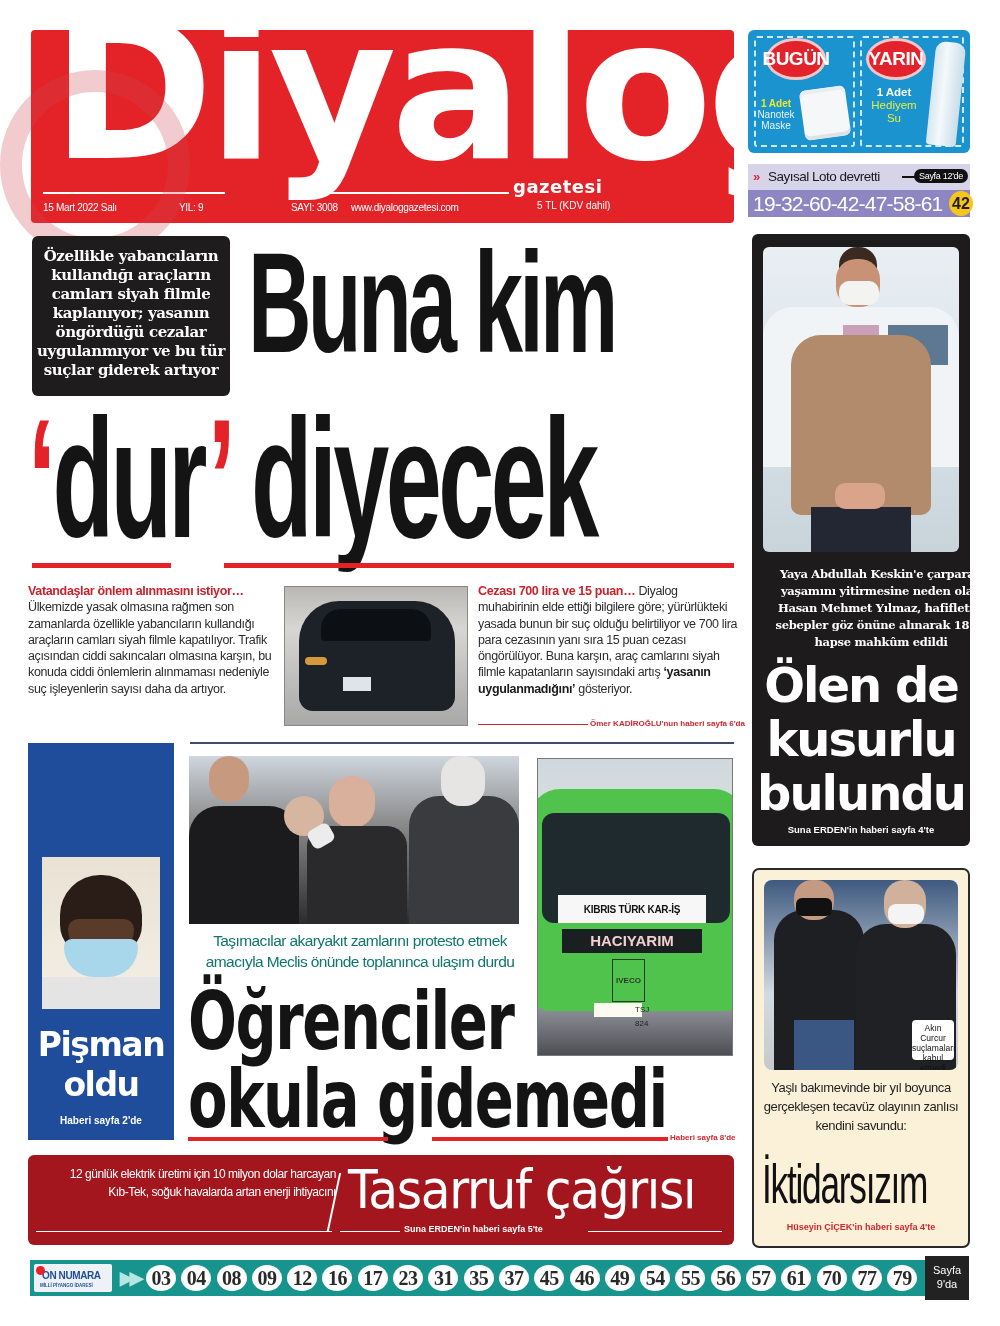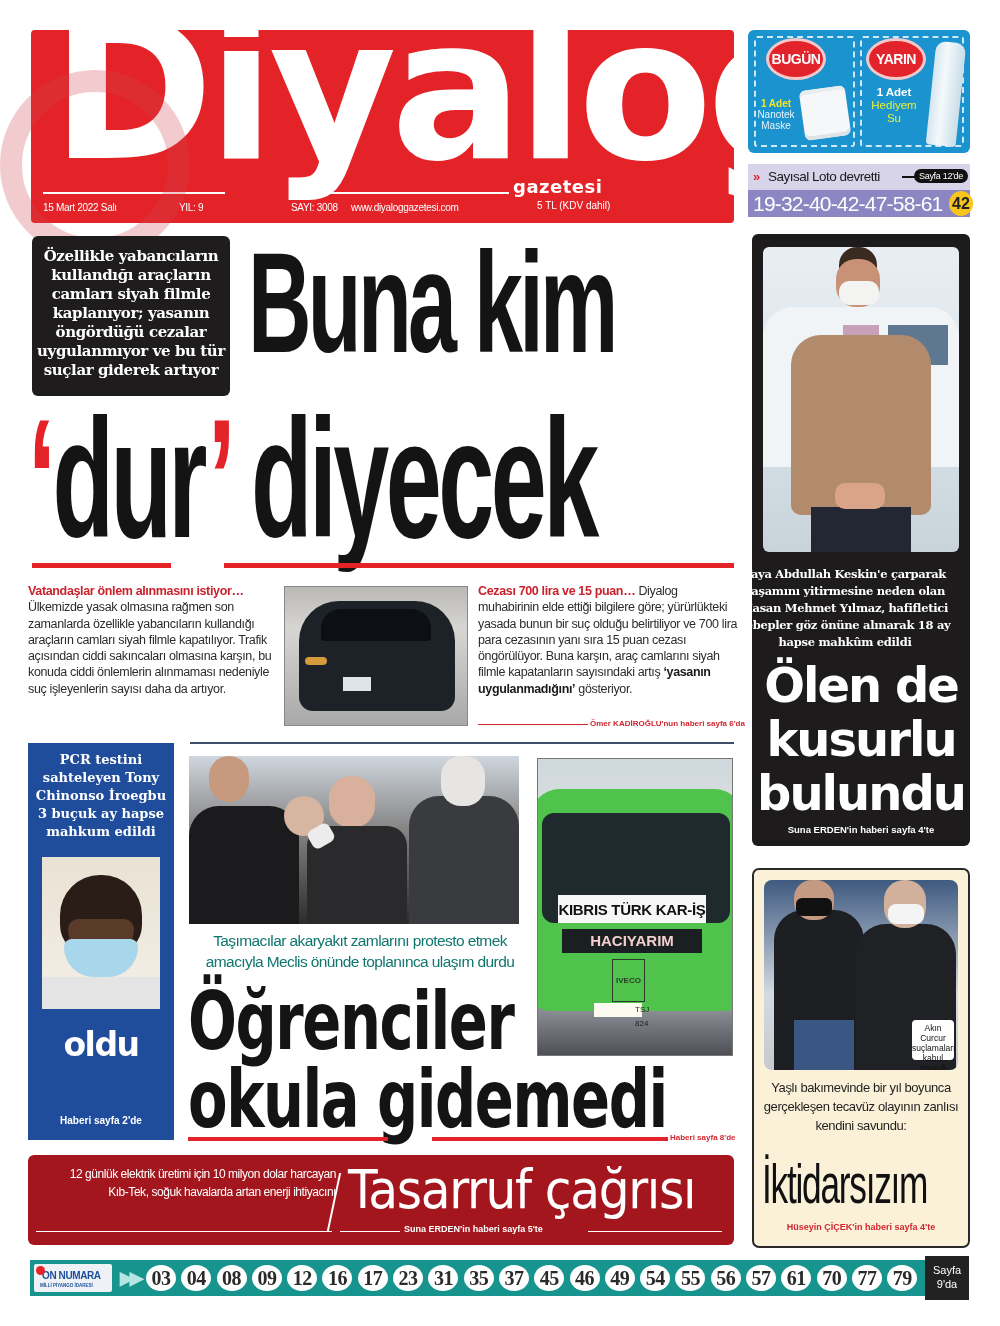--- a/index.html
+++ b/index.html
@@ -14,21 +14,21 @@
   .mast-line2 { left: 268px; top: 162px; width: 210px; height: 2px; background: #fff; }
   .mast-meta { top: 172px; color: #fff; font-family: "Liberation Sans", sans-serif; font-size: 10px; letter-spacing: -0.3px; }
   .gazetesi { left: 482px; top: 146px; color: #fff; font-family: "DejaVu Sans", sans-serif; font-weight: bold; font-size: 18px; letter-spacing: 0.5px; }
   .price { left: 506px; top: 170px; color: #fff; font-size: 10px; }
 
   .watermark { left: 0; top: 70px; width: 190px; height: 190px; border-radius: 50%; border: 22px solid rgba(210,70,80,0.28); }
 
   
   .promo { left: 748px; top: 30px; width: 222px; height: 123px; background: #1a93cf; border-radius: 6px; }
   .promo-dash { border: 2px dashed #cde9f7; border-radius: 3px; }
-  .badge { width: 60px; height: 42px; border-radius: 50%; background: #e3232c; border: 3px solid #f6c7c9; color: #fff; font-weight: bold; font-family: "Liberation Sans Narrow","Liberation Sans", sans-serif; font-size: 14px; display: flex; align-items: center; justify-content: center; letter-spacing: -0.5px; }
+  .badge { width: 60px; height: 42px; border-radius: 50%; background: #e3232c; border: 3px solid #f6c7c9; color: #fff; font-weight: bold; font-family: "Liberation Sans Narrow","Liberation Sans", sans-serif; font-size: 19px; display: flex; align-items: center; justify-content: center; letter-spacing: -0.5px; }
   .promo-text { font-size: 10px; line-height: 11px; text-align: center; font-weight: bold; }
   .mask-shape { background: #f5f7f8; border-radius: 6px; box-shadow: inset 0 -4px 0 #dfe3e6, inset 0 4px 0 #e9edf0; }
   .bottle { background: linear-gradient(90deg,#d5e6ef,#f4f9fb 40%,#c9dde8); border-radius: 10px 10px 4px 4px; }
 
   
   .loto-head { left: 748px; top: 164px; width: 222px; height: 26px; background: #d7d4ea; }
   .loto-nums { left: 748px; top: 190px; width: 222px; height: 27px; background: #8c87c2; color: #fff; font-family: "Liberation Sans", sans-serif; font-size: 21px; line-height: 27px; padding-left: 5px; letter-spacing: -0.8px; transform-origin: left; }
   .loto-ball { left: 949px; top: 191px; width: 24px; height: 25px; background: #f7c51b; border-radius: 50%; color: #222; font-weight: bold; font-size: 16px; display: flex; align-items: center; justify-content: center; }
 
   
@@ -42,21 +42,21 @@
   
   .col-text { font-family: "Liberation Sans", sans-serif; font-size: 12.5px; line-height: 16.3px; color: #2c2c2c; letter-spacing: -0.35px; }
   .col-text .lead { color: #c9222c; font-weight: bold; }
   .col-text b.k { color: #1a1a1a; }
   .byline { font-size: 8px; color: #d1262f; font-weight: bold; }
   .photo { overflow: hidden; }
 
   
   .side-dark { left: 752px; top: 234px; width: 218px; height: 612px; background: #1d1b1c; border-radius: 6px; }
   .side-photo { left: 763px; top: 247px; width: 196px; height: 305px; border-radius: 6px; overflow: hidden; background: linear-gradient(180deg,#e9eef2 0%,#dce6ee 40%,#c9d3da 100%); }
-  .side-sub { left: 736px; top: 566px; width: 218px; color: #fff; text-align: center; font-family: "DejaVu Serif", serif; font-weight: bold; font-size: 11.5px; line-height: 17px; letter-spacing: -0.3px; }
+  .side-sub { left: 772px; top: 566px; width: 218px; color: #fff; text-align: center; font-family: "DejaVu Serif", serif; font-weight: bold; font-size: 11.5px; line-height: 17px; letter-spacing: -0.3px; }
   .side-hl { left: 752px; top: 658px; width: 218px; color: #fff; text-align: center; font-family: "DejaVu Sans", sans-serif; font-weight: bold; font-size: 48px; line-height: 54px; letter-spacing: -2px; }
   .side-by { left: 752px; top: 824px; width: 218px; color: #fff; text-align: center; font-size: 9.5px; font-weight: bold; }
 
   .side-cream { left: 752px; top: 868px; width: 218px; height: 380px; background: #fbf1d9; border: 2px solid #2a2a2a; border-radius: 7px; }
 
   
   .blue-box { left: 28px; top: 743px; width: 146px; height: 397px; background: #1f4d9c; }
 
   
   .banner { left: 28px; top: 1155px; width: 706px; height: 90px; background: #a4161d; border-radius: 6px; }
@@ -100,21 +100,21 @@
   </div>
   <div class="abs bottle" style="left:183px;top:12px;width:30px;height:104px;transform:rotate(6deg);"></div>
 </div>
 
 <div class="abs loto-head">
   <span class="abs" style="left:5px;top:5px;color:#e4232b;font-weight:bold;font-size:13px;">»</span>
   <span class="abs" style="left:20px;top:5px;font-size:13.5px;color:#1a1a1a;letter-spacing:-0.5px;">Sayısal Loto devretti</span>
   <span class="abs" style="left:154px;top:12px;width:14px;height:2px;background:#111;"></span>
   <span class="abs" style="left:166px;top:5px;background:#111;color:#fff;font-size:9px;padding:2px 5px;border-radius:8px;letter-spacing:-0.3px;">Sayfa 12'de</span>
 </div>
-<div class="abs loto-nums">19-32-40-42-47-58-61</div>
+<div class="abs loto-nums">19-32-60-42-47-58-61</div>
 <div class="abs loto-ball">42</div>
 
 <div class="abs teaser-box">Özellikle yabancıların kullandığı araçların camları siyah filmle kaplanıyor; yasanın öngördüğü cezalar uygulanmıyor ve bu tür suçlar giderek artıyor</div>
 
 <div class="abs headline hl1">Buna kim</div>
 <div class="abs headline hl2"><span class="q">‘</span><span>dur</span><span class="q">’</span><span> diyecek</span></div>
 
 <div class="abs redline" style="left:32px;top:563px;width:139px;"></div>
 <div class="abs redline" style="left:224px;top:563px;width:510px;"></div>
 
@@ -145,29 +145,29 @@
   <div class="abs" style="left:80px;top:78px;width:36px;height:22px;background:#c8a0b8;"></div>
   <div class="abs" style="left:28px;top:88px;width:140px;height:180px;background:#b28a6c;border-radius:30px 30px 10px 10px;"></div>
   <div class="abs" style="left:48px;top:260px;width:100px;height:45px;background:#232733;"></div>
   <div class="abs" style="left:72px;top:236px;width:50px;height:26px;background:#d9a48a;border-radius:10px;"></div>
 </div>
 <div class="abs side-sub">Yaya Abdullah Keskin'e çarparak yaşamını yitirmesine neden olan Hasan Mehmet Yılmaz, hafifletici sebepler göz önüne alınarak 18 ay hapse mahkûm edildi</div>
 <div class="abs side-hl">Ölen de kusurlu bulundu</div>
 <div class="abs side-by">Suna ERDEN'in haberi sayfa 4'te</div>
 
 <div class="abs blue-box">
-  <div class="abs" style="left:0;top:8px;width:146px;color:#fff;text-align:center;font-family:'DejaVu Serif',serif;font-weight:bold;font-size:13px;line-height:18px;padding:0 6px;">PCR testini sahteleyen Tony Chinonso İroegbu 3 buçuk ay hapse mahkum edildi</div>
   <div class="abs" style="left:14px;top:114px;width:118px;height:152px;background:#f1ede6;overflow:hidden;">
     <div class="abs" style="left:0;top:0;width:118px;height:152px;background:linear-gradient(180deg,#e9e2d4 0%,#f4efe6 100%);"></div>
     <div class="abs" style="left:18px;top:18px;width:82px;height:80px;background:#2a1c16;border-radius:40px 40px 30px 30px;"></div>
     <div class="abs" style="left:26px;top:62px;width:66px;height:40px;background:#5a3b2a;border-radius:10px 10px 30px 30px;"></div>
     <div class="abs" style="left:22px;top:82px;width:74px;height:38px;background:#a8d6ea;border-radius:8px 8px 30px 30px;"></div>
     <div class="abs" style="left:0;top:120px;width:118px;height:32px;background:#e4e4e4;"></div>
   </div>
   <div class="abs" style="left:0;top:282px;width:146px;color:#fff;text-align:center;font-family:'DejaVu Sans',sans-serif;font-weight:bold;font-size:33px;line-height:40px;letter-spacing:-1.5px;">
+    <div>Pişman</div>
     <div>oldu</div>
   </div>
   <div class="abs" style="left:0;top:372px;width:146px;color:#fff;text-align:center;font-size:10px;font-weight:bold;">Haberi sayfa 2'de</div>
 </div>
 
 <div class="abs" style="left:190px;top:742px;width:544px;height:2px;background:#3d4e6b;"></div>
 
 <div class="abs photo" style="left:189px;top:756px;width:330px;height:168px;background:linear-gradient(180deg,#cfd6de 0%,#8b8b8b 40%,#2c2b2c 100%);">
   <div class="abs" style="left:0;top:50px;width:110px;height:118px;background:#1b1b1d;border-radius:30px 30px 0 0;"></div>
   <div class="abs" style="left:20px;top:0px;width:40px;height:46px;background:#c79a80;border-radius:20px;"></div>
@@ -175,21 +175,21 @@
   <div class="abs" style="left:140px;top:20px;width:46px;height:52px;background:#d9b09b;border-radius:22px;"></div>
   <div class="abs" style="left:118px;top:70px;width:100px;height:98px;background:#2a2a2d;border-radius:20px 20px 0 0;"></div>
   <div class="abs" style="left:220px;top:40px;width:110px;height:128px;background:#3a3b3f;border-radius:30px 30px 0 0;"></div>
   <div class="abs" style="left:252px;top:0px;width:44px;height:50px;background:#e7e5e3;border-radius:20px;"></div>
   <div class="abs" style="left:120px;top:70px;width:24px;height:20px;background:#ececec;border-radius:6px;transform:rotate(-30deg);"></div>
 </div>
 
 <div class="abs photo" style="left:537px;top:758px;width:196px;height:298px;border:1px solid #777;background:linear-gradient(180deg,#cfd8dc 0%,#e4e6e2 40%,#8a8d93 85%,#4d4f55 100%);">
   <div class="abs" style="left:-8px;top:30px;width:214px;height:222px;background:#4fc34c;border-radius:30px 30px 20px 20px;"></div>
   <div class="abs" style="left:4px;top:54px;width:188px;height:110px;background:#1e2a2e;border-radius:12px;"></div>
-  <div class="abs" style="left:20px;top:136px;width:148px;height:28px;background:#f7f7f7;color:#111;font-weight:bold;font-size:15px;text-align:center;line-height:30px;letter-spacing:-0.3px;">KIBRIS TÜRK KAR-İŞ</div>
+  <div class="abs" style="left:20px;top:136px;width:148px;height:28px;background:#f7f7f7;color:#111;font-weight:bold;font-size:10px;text-align:center;line-height:30px;letter-spacing:-0.3px;">KIBRIS TÜRK KAR-İŞ</div>
   <div class="abs" style="left:24px;top:170px;width:140px;height:24px;background:#1a1f21;color:#f3cfcf;font-weight:bold;font-size:15px;text-align:center;line-height:24px;">HACIYARIM</div>
   <div class="abs" style="left:74px;top:200px;color:#2b3b2b;font-size:8px;font-weight:bold;border:1px solid #2b3b2b;padding:16px 3px;">IVECO</div>
   <div class="abs" style="left:56px;top:244px;width:48px;height:14px;background:#fdfbf0;color:#222;font-size:8px;font-weight:normal;text-align:center;line-height:14px;padding-left:41px;">TSJ 824</div>
 </div>
 
 <div class="abs" style="left:190px;top:930px;width:340px;text-align:center;font-family:Liberation Sans, sans-serif;font-size:15.5px;line-height:21px;color:#0f766e;letter-spacing:-0.6px;">
   <div>Taşımacılar akaryakıt zamlarını protesto etmek</div>
   <div>amacıyla Meclis önünde toplanınca ulaşım durdu</div>
 </div>
 

